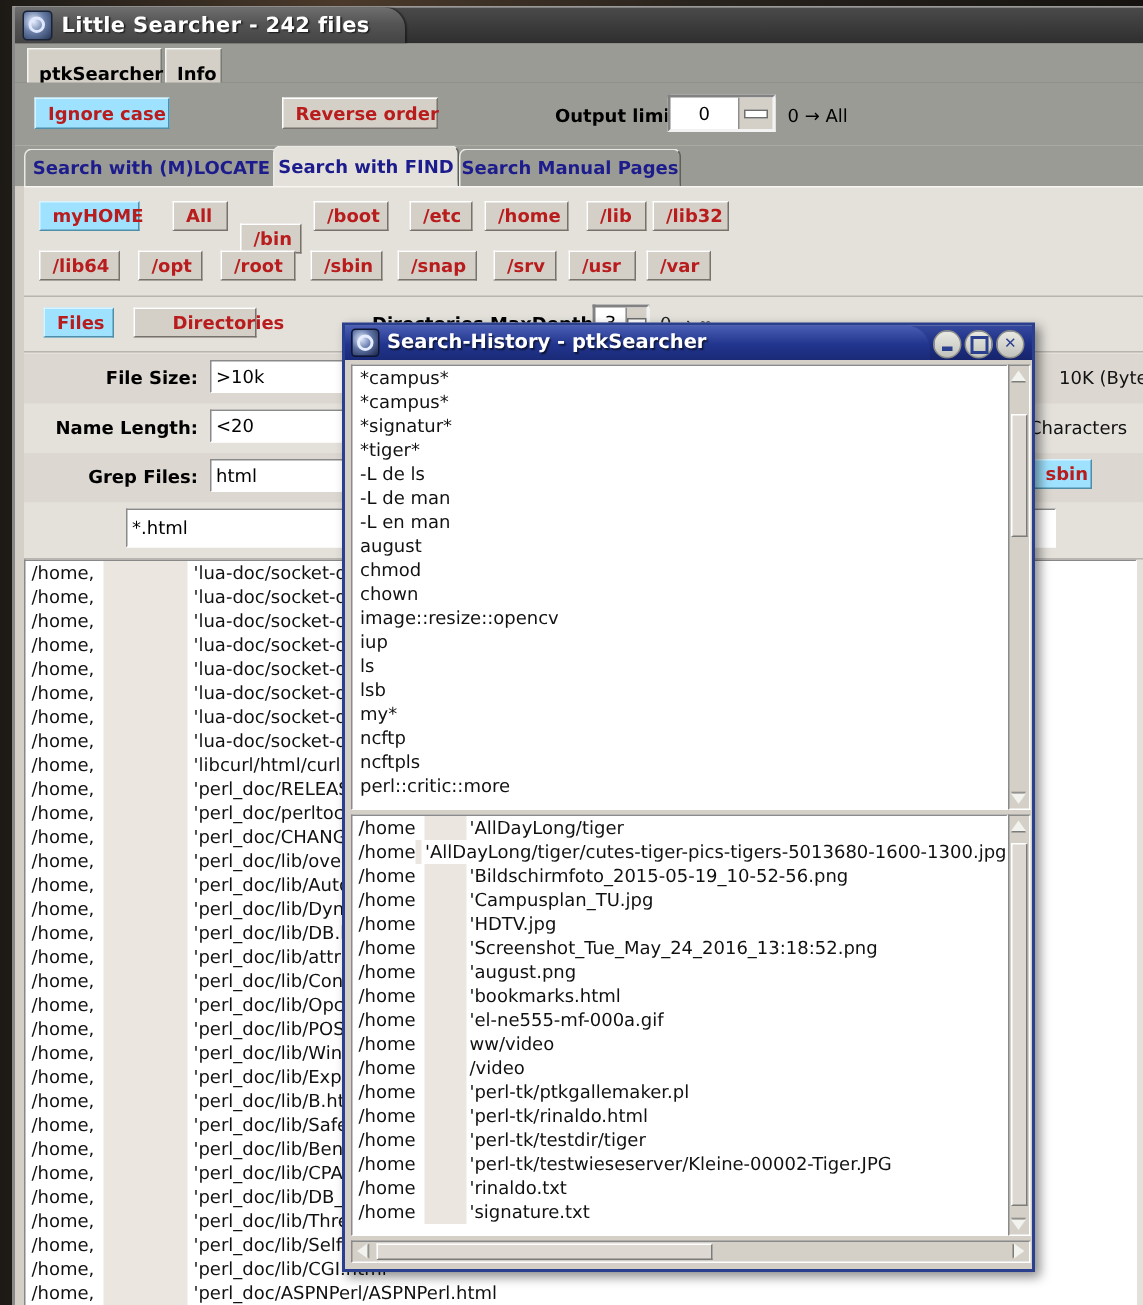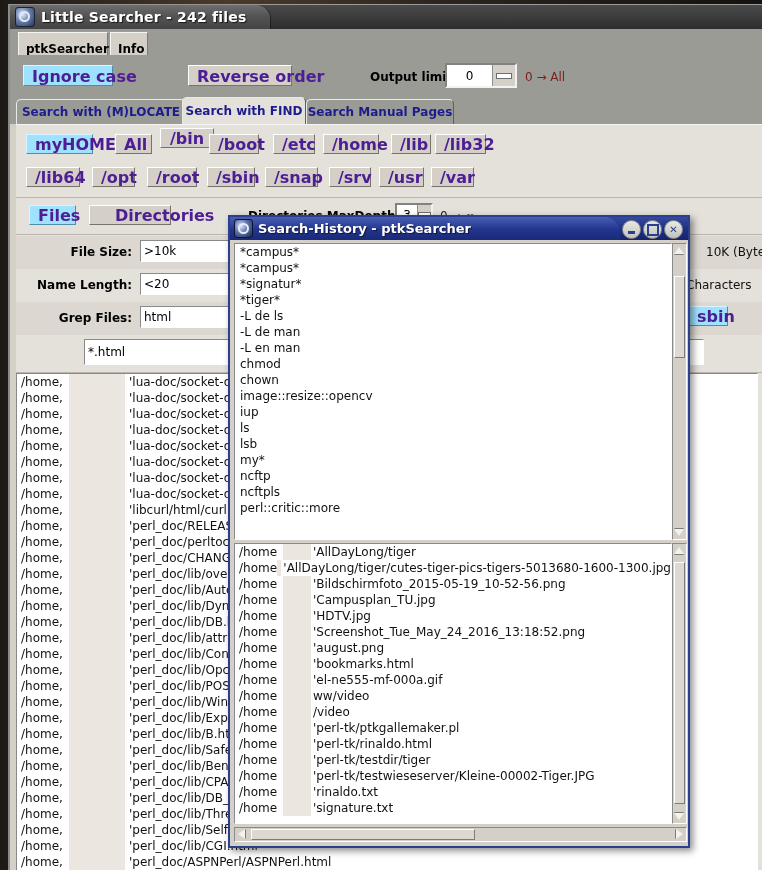--- a/index.html
+++ b/index.html
@@ -113,43 +113,43 @@
     left: 0; top: 50px;
     width: 754px; height: 42px;
     background: #9b9b96;
   }
   .btn {
     background: #d4d0c8;
     border: 1px solid #ffffff;
     border-right-color: #77736c;
     border-bottom-color: #77736c;
     font-weight: bold;
-    font-size: 16px;
-    color: #4c1d95;
+    font-size: 12px;
+    color: #b91c1c;
     padding: 2px 8px;
     box-sizing: border-box;
     cursor: default;
-    text-align: center;
+    text-align: left;
     white-space: nowrap;
   }
   .btn.cyan {
     background: #9fe2ff;
     border-color: #d9f4ff;
     border-right-color: #4f8ea8;
     border-bottom-color: #4f8ea8;
   }
   .lbl-bold {
     font-weight: bold;
     font-size: 12px;
     color: #000;
     white-space: nowrap;
   }
   .lbl-dim {
     font-size: 12px;
-    color: #7f1d1d;
+    color: #000000;
     white-space: nowrap;
   }
 
   .spin {
     background: #ffffff;
     border: 2px solid;
     border-color: #828282 #f2f2f2 #f2f2f2 #828282;
     display: flex;
     align-items: center;
     box-sizing: border-box;
@@ -482,21 +482,21 @@
     </div>
 
     <div class="tabpage">
 
       <div class="btn cyan" style="position:absolute; left:10px; top:9px; width:67px; height:20px; line-height:15px;">
         <span>myHOME</span>
       </div>
       <div class="btn" style="position:absolute; left:99px; top:9px; width:37px; height:20px; line-height:15px;">
         <span>All</span>
       </div>
-      <div class="btn" style="position:absolute; left:144px; top:3px; width:54px; height:20px; line-height:15px;">
+      <div class="btn" style="position:absolute; left:144px; top:24px; width:41px; height:20px; line-height:15px;">
         <span>/bin</span>
       </div>
       <div class="btn" style="position:absolute; left:193px; top:9px; width:50px; height:20px; line-height:15px;">
         <span>/boot</span>
       </div>
       <div class="btn" style="position:absolute; left:257px; top:9px; width:42px; height:20px; line-height:15px;">
         <span>/etc</span>
       </div>
       <div class="btn" style="position:absolute; left:307px; top:9px; width:56px; height:20px; line-height:15px;">
         <span>/home</span>
@@ -766,20 +766,21 @@
 
     <div class="dlg-list" style="left:4px; top:26px; width:438px; height:297px;">
       <div id="history-rows">
           <div class="hist-row">*campus*</div>
           <div class="hist-row">*campus*</div>
           <div class="hist-row">*signatur*</div>
           <div class="hist-row">*tiger*</div>
           <div class="hist-row">-L de ls</div>
           <div class="hist-row">-L de man</div>
           <div class="hist-row">-L en man</div>
+          <div class="hist-row">august</div>
           <div class="hist-row">chmod</div>
           <div class="hist-row">chown</div>
           <div class="hist-row">image::resize::opencv</div>
           <div class="hist-row">iup</div>
           <div class="hist-row">ls</div>
           <div class="hist-row">lsb</div>
           <div class="hist-row">my*</div>
           <div class="hist-row">ncftp</div>
           <div class="hist-row">ncftpls</div>
           <div class="hist-row">perl::critic::more</div>

